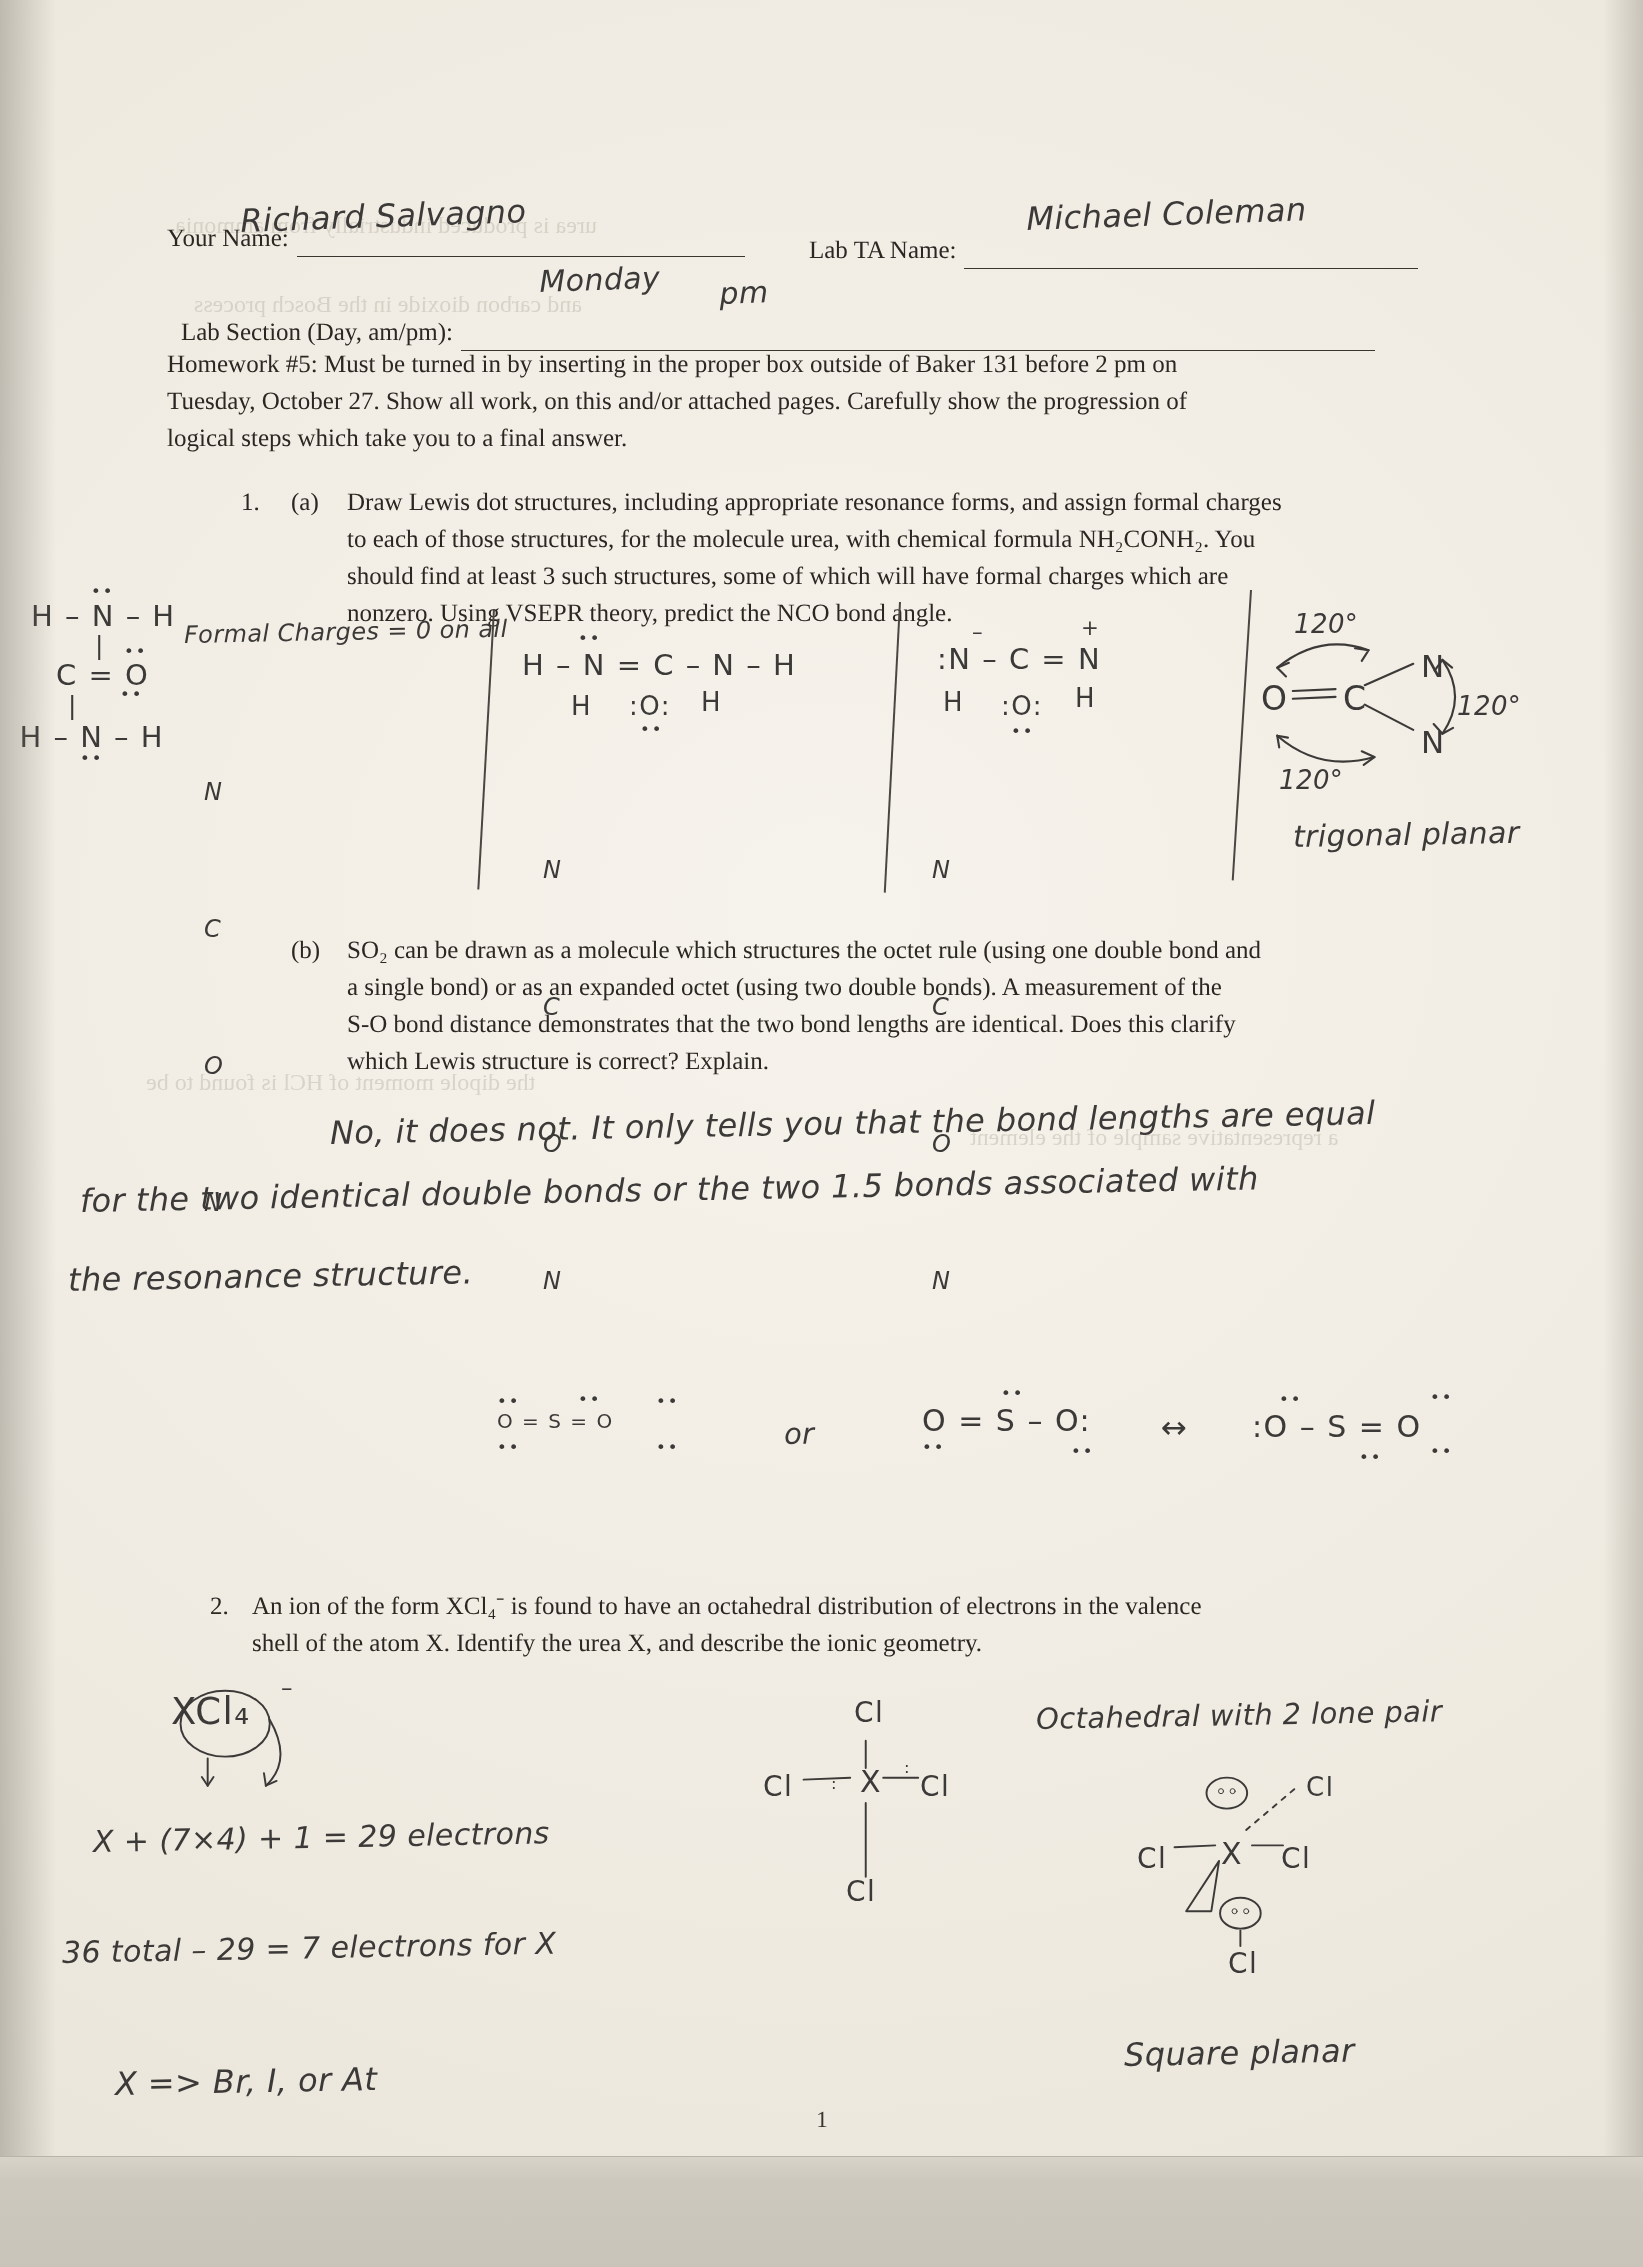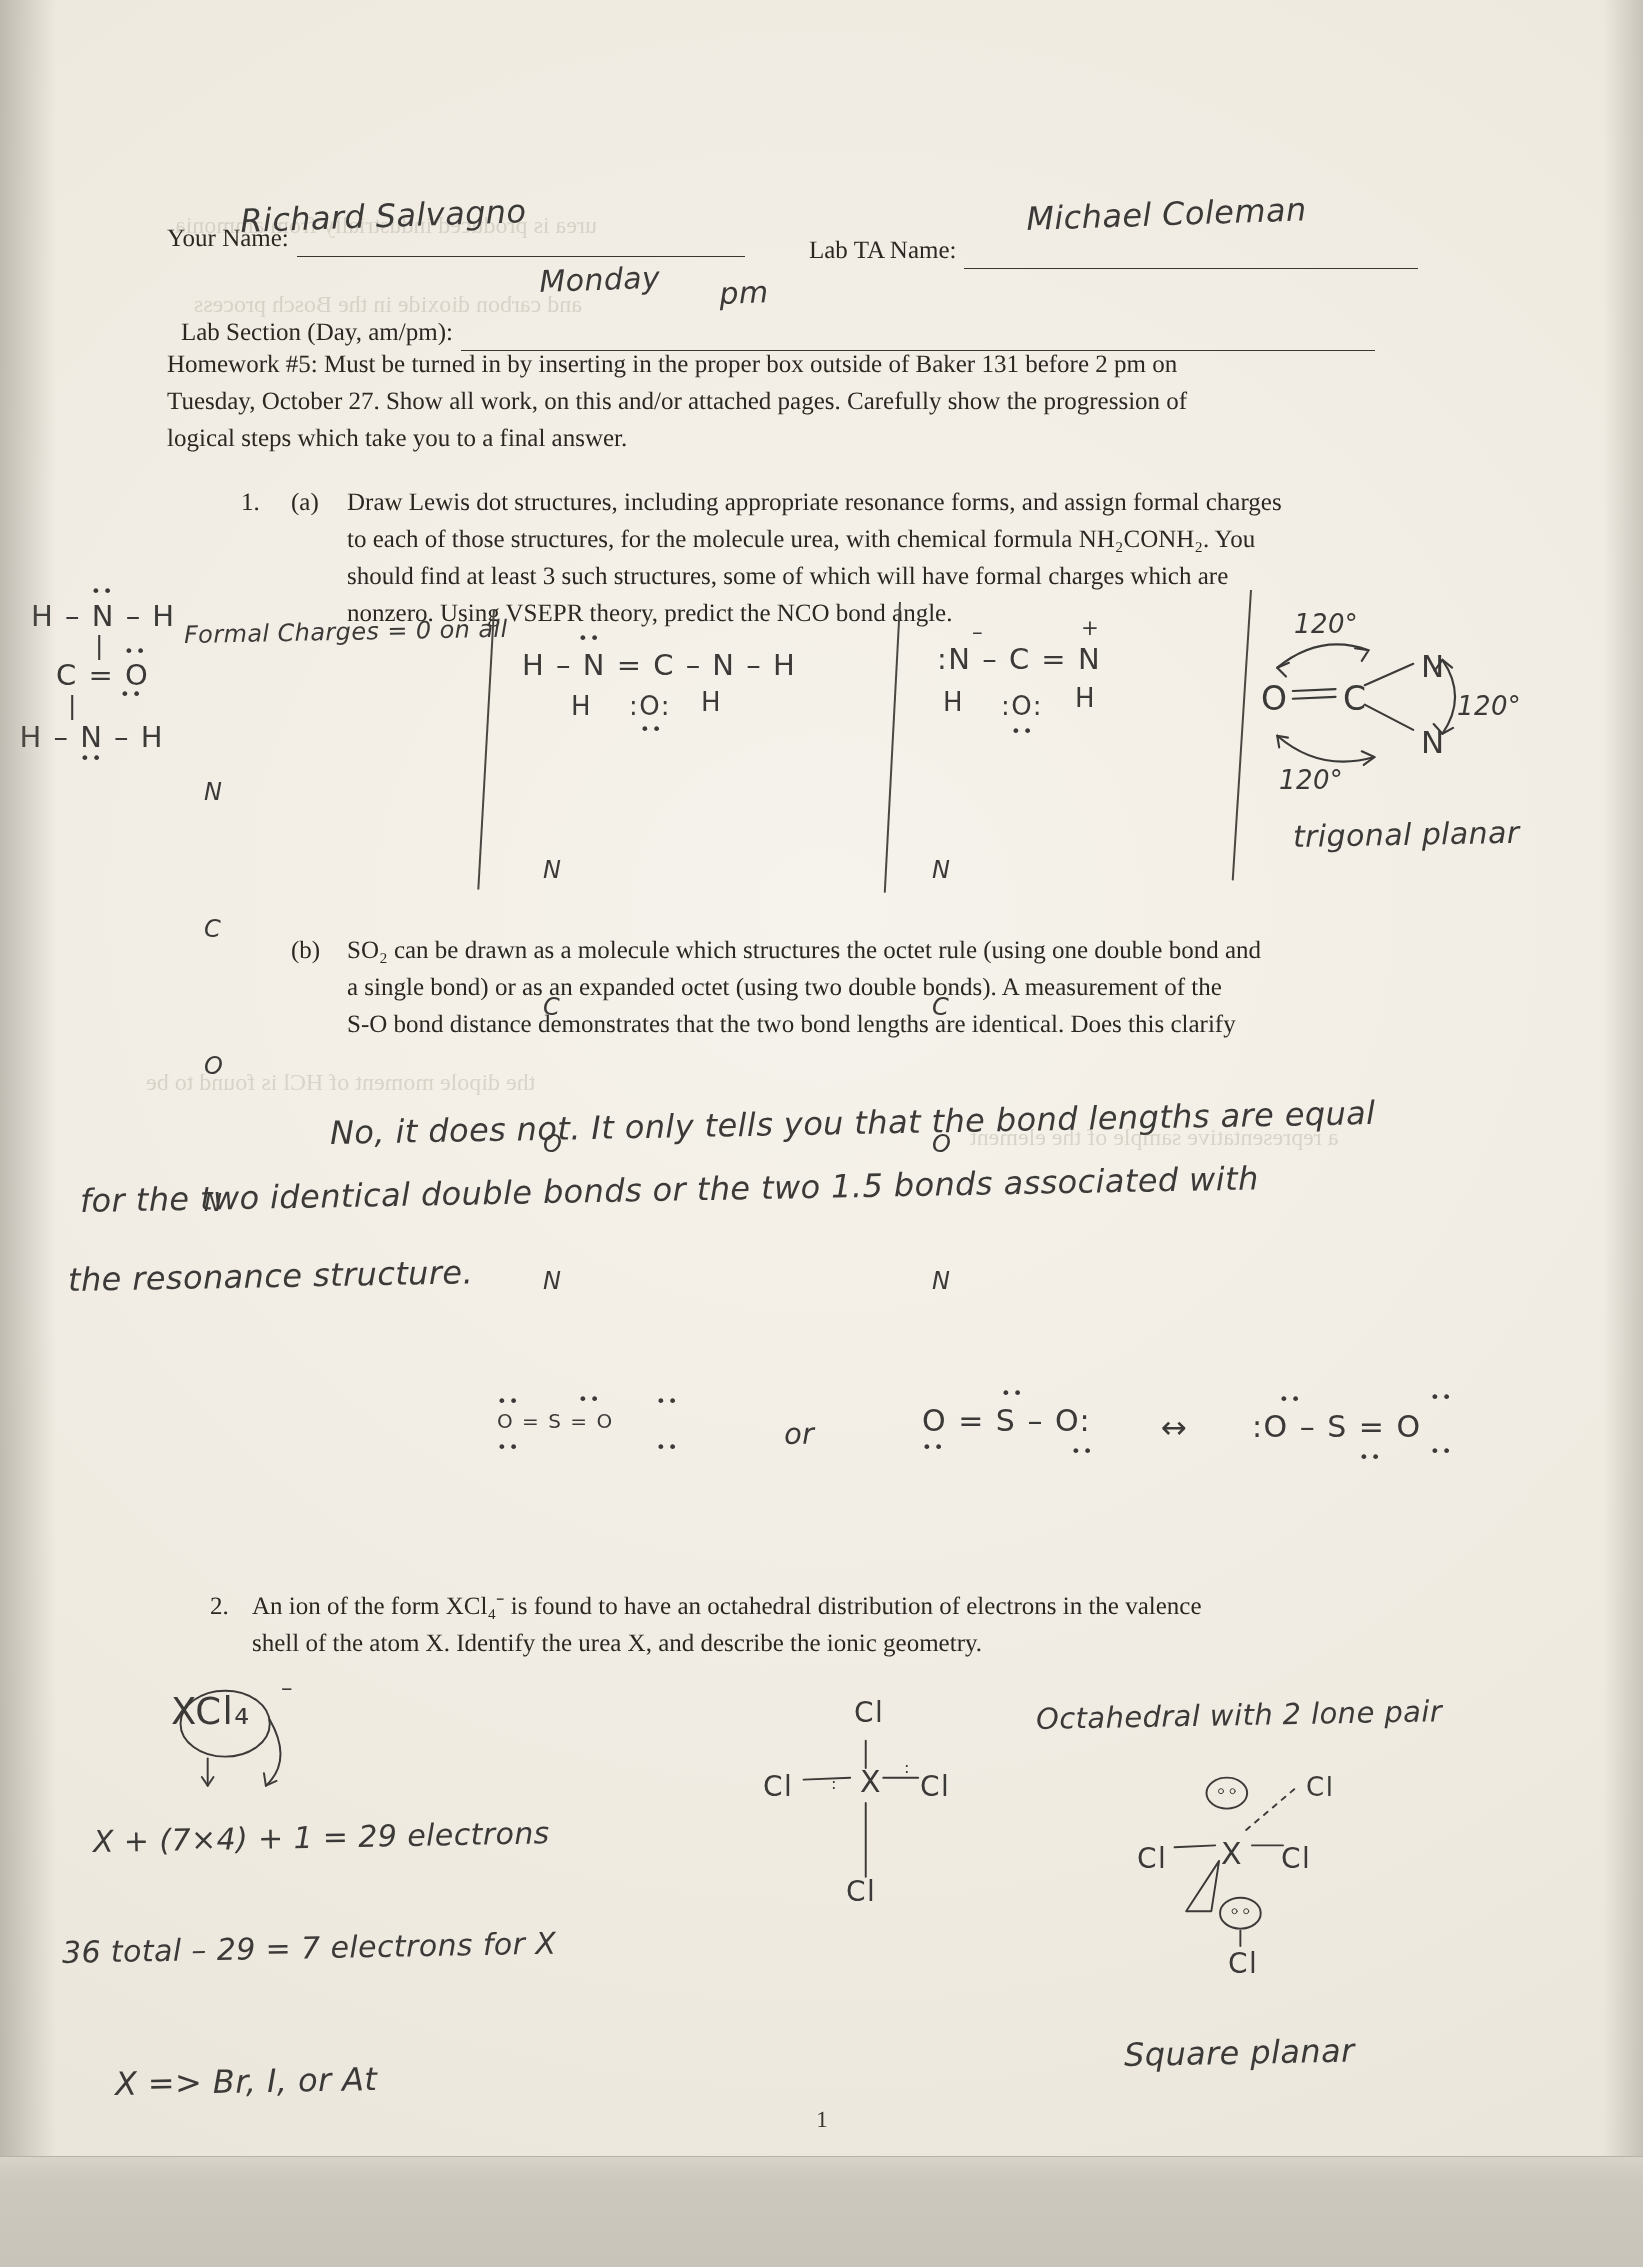--- a/index.html
+++ b/index.html
@@ -238,20 +238,21 @@
     <path d="M 196 40 l -8 11 m 8 -11 l 10 8" stroke-width="2.2"></path>
     <path d="M 196 116 l -9 -10 m 9 10 l 11 -6" stroke-width="2.2"></path>
   </svg>
 
   <div class="hand hw" style="left:1293px; top:819px; font-size:30px;">trigonal planar</div>
 
   <div class="printed qnum" style="left:291px; top:933px;">(b)</div>
   <div class="printed para" style="left:347px; top:933px; width:1145px;">SO₂ can be drawn as a molecule which structures the octet rule (using one double bond and</div>
   <div class="printed para" style="left:347px; top:970px; width:1145px;">a single bond) or as an expanded octet (using two double bonds). A measurement of the</div>
   <div class="printed para" style="left:347px; top:1007px; width:1145px;">S-O bond distance demonstrates that the two bond lengths are identical. Does this clarify</div>
+  <div class="printed para" style="left:347px; top:1044px; width:1145px;">which Lewis structure is correct? Explain.</div>
 
   <div class="hand hw" style="left:330px; top:1114px; font-size:32px;">No, it does not. It only tells you that the bond lengths are equal</div>
   <div class="hand hw" style="left:80px; top:1182px; font-size:32px;">for the two identical double bonds or the two 1.5 bonds associated with</div>
   <div class="hand hw" style="left:68px; top:1261px; font-size:32px;">the resonance structure.</div>
 
   <div class="hand chem" style="left:497px; top:1409px; font-size:20px;">O = S = O</div>
   <div class="hand dots" style="left:497px; top:1392px;">••</div>
   <div class="hand dots" style="left:497px; top:1438px;">••</div>
   <div class="hand dots" style="left:578px; top:1390px;">••</div>
   <div class="hand dots" style="left:656px; top:1392px;">••</div>

